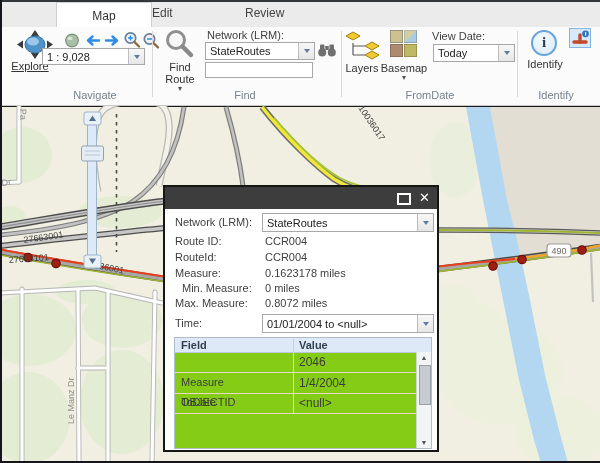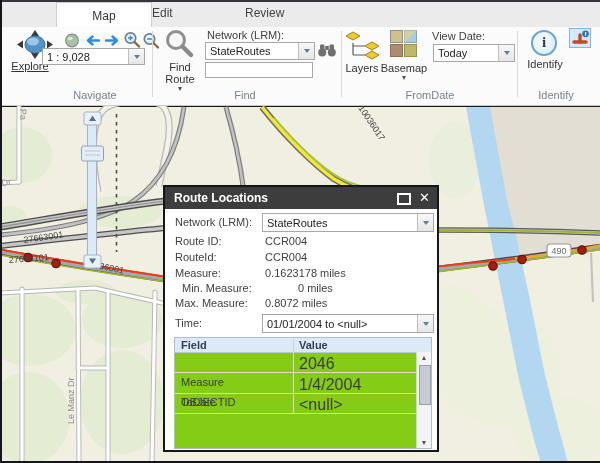--- a/index.html
+++ b/index.html
@@ -33,21 +33,21 @@
   .dclose{position:absolute;right:7px;top:3px;color:#fff;font-size:13px;font-weight:bold;}
   .dlabel{font-size:11px;color:#3f3f3f;text-align:center;}
   .dvalue{font-size:11px;color:#3f3f3f;}
   .dcombo{left:97px;width:170px;height:17px;}
   
   .rtable{left:9px;top:150px;width:256px;height:110px;border:1px solid #b0bdcd;background:#84cc16;box-sizing:content-box;}
   .thead{left:0;top:0;width:100%;height:14px;background:#dde9f7;border-bottom:1px solid #b9c7d8;}
   .thead span{font-size:11px;font-weight:bold;color:#32404e;position:absolute;top:1px;}
   .trow{left:0;width:241px;border-bottom:1px solid #e8d8c6;}
   .tcell-f{position:absolute;left:6px;font-size:11px;color:#3c3c3c;}
-  .tcell-v{position:absolute;left:124px;font-size:16px;color:#3c3c3c;text-align:center;}
+  .tcell-v{position:absolute;left:124px;font-size:12px;color:#3c3c3c;text-align:center;}
   .colline{position:absolute;left:118px;top:0;bottom:0;width:1px;background:#e8d8c6;}
   .vline-head{position:absolute;left:118px;top:0;height:14px;width:1px;background:#c5d2e2;}
   .scroll{position:absolute;right:0;top:14px;width:15px;bottom:0;background:#f3f4f5;border-left:1px solid #d0d5da;box-sizing:border-box;}
   .sarrow{position:absolute;left:0;right:0;text-align:center;font-size:7px;color:#555;}
   .sthumb{position:absolute;left:2px;width:10px;background:#c6cbd1;border:1px solid #9aa0a6;}
   .selrow{background:#e9f1fb;}
   .blueval{color:#3d5c94;}
 </style>
 </head>
 <body>
@@ -293,41 +293,40 @@
       <path d="M92.5,115.5 L96,121 L89,121 Z" fill="#54708c"></path>
       <rect x="84" y="255" width="17" height="13" rx="2" fill="#e8f0f8" stroke="#9fb4c9"></rect>
       <path d="M89,258.5 L96,258.5 L92.5,264 Z" fill="#54708c"></path>
       <rect x="81.5" y="146" width="22" height="15" rx="2" fill="#e4ecf4" stroke="#8fa3b8"></rect>
       <path d="M85,151 H100 M85,155 H100" stroke="#b8c7d6" stroke-width="1"></path>
     </g>
   </svg>
 
   <div class="abs dialog">
     <div class="abs dtitle">
-      <span>Route Locations</span>
       <span class="dmax"></span>
       <span class="dclose">✕</span>
     </div>
 
     <div class="abs dlabel" style="left:10px;top:29px;">Network (LRM):</div>
     <div class="abs combo dcombo" style="top:26px;">
       <span class="val">StateRoutes</span>
       <span class="arrowbtn">
           <span class="tri-down"></span>
         </span>
     </div>
 
     <div class="abs dlabel" style="left:10px;top:48px;">Route ID:</div>
     <div class="abs dvalue" style="left:100px;top:48px;">CCR004</div>
     <div class="abs dlabel" style="left:10px;top:64px;">RouteId:</div>
     <div class="abs dvalue" style="left:100px;top:64px;">CCR004</div>
     <div class="abs dlabel" style="left:10px;top:80px;">Measure:</div>
     <div class="abs dvalue" style="left:100px;top:80px;">0.1623178 miles</div>
     <div class="abs dlabel" style="left:10px;top:95px;margin-left:7px;">Min. Measure:</div>
-    <div class="abs dvalue" style="left:100px;top:95px;margin-left:33px;">0 miles</div>
+    <div class="abs dvalue" style="left:100px;top:95px;">0 miles</div>
     <div class="abs dlabel" style="left:10px;top:110px;">Max. Measure:</div>
     <div class="abs dvalue" style="left:100px;top:110px;">0.8072 miles</div>
 
     <div class="abs dlabel" style="left:10px;top:130px;">Time:</div>
     <div class="abs combo dcombo" style="top:127px;">
       <span class="val">01/01/2004 to &lt;null&gt;</span>
       <span class="arrowbtn">
           <span class="tri-down"></span>
         </span>
     </div>

